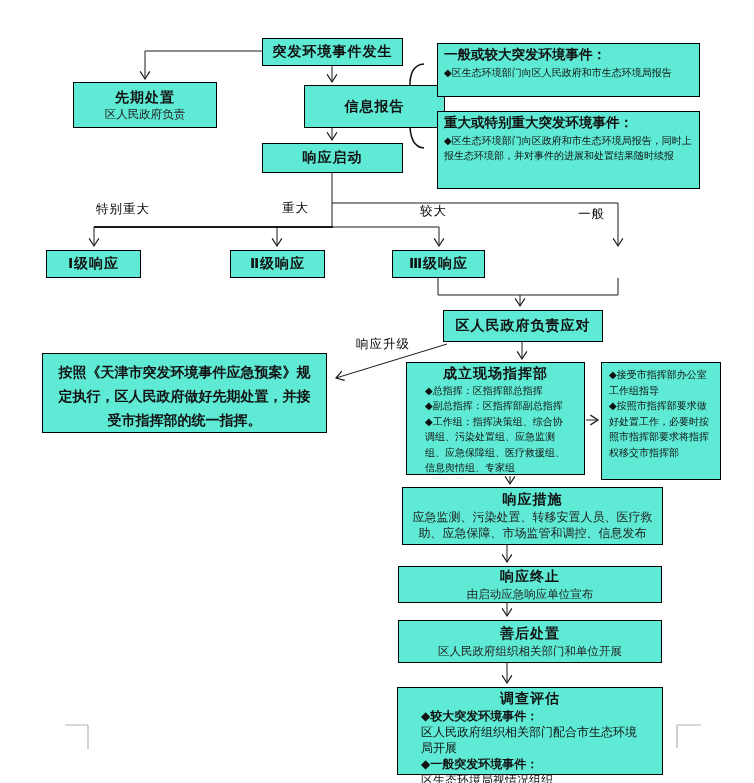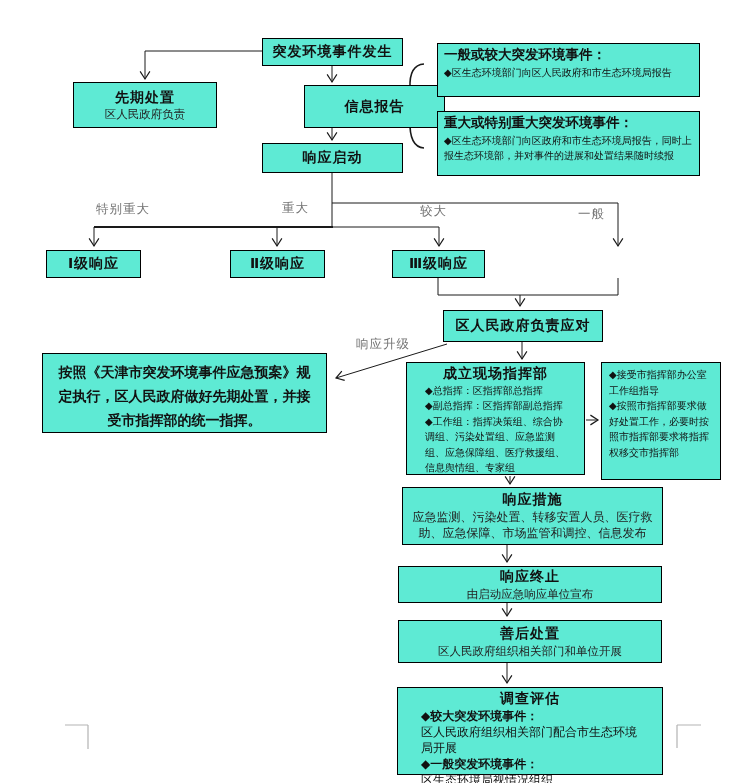--- a/index.html
+++ b/index.html
@@ -12,21 +12,21 @@
     position:absolute;box-sizing:border-box;background:#5eead4;border:1px solid #000;
     z-index:1;display:flex;flex-direction:column;align-items:center;justify-content:center;
     text-align:center;line-height:1.25;
   }
   .box.pad{align-items:flex-start;justify-content:flex-start;text-align:left;padding:3px 6px;}
   .bt{font-weight:bold;font-size:14px;letter-spacing:1px;}
   .bs{font-size:11.5px;color:#222;margin-top:1px;}
   .body12{font-size:10px;line-height:15.5px;color:#111;text-align:left;width:100%;}
   .titleline{width:100%;text-align:left;font-weight:bold;font-size:13.5px;margin-bottom:1px;}
   .ctitle{width:100%;text-align:center;font-weight:bold;font-size:14px;letter-spacing:1px;}
-  .lbl{position:absolute;z-index:1;font-size:12.5px;color:#737373;letter-spacing:1px;background:transparent;}
+  .lbl{position:absolute;z-index:1;font-size:12.5px;color:#000000;letter-spacing:1px;background:transparent;}
   .evline{width:100%;text-align:left;font-size:12px;line-height:16px;}
   .evline.b{font-weight:bold;}
 </style>
 </head>
 <body>
 
 <div id="page">
 
   <svg id="wires" viewBox="0 0 754 783">
     <defs>
@@ -92,21 +92,21 @@
 
   <div class="box" style="left:262px;top:143px;width:141px;height:30px;">
     <span class="bt">响应启动</span>
   </div>
 
   <div class="box pad" style="left:437px;top:43px;width:263px;height:54px;">
     <div class="titleline">一般或较大突发环境事件：</div>
     <div class="body12">◆区生态环境部门向区人民政府和市生态环境局报告</div>
   </div>
 
-  <div class="box pad" style="left:437px;top:111px;width:263px;height:65px;">
+  <div class="box pad" style="left:437px;top:111px;width:263px;height:78px;">
     <div class="titleline">重大或特别重大突发环境事件：</div>
     <div class="body12">◆区生态环境部门向区政府和市生态环境局报告，同时上报生态环境部，并对事件的进展和处置结果随时续报</div>
   </div>
 
   <span class="lbl" style="left:96px;top:201px;">特别重大</span>
   <span class="lbl" style="left:282px;top:200px;">重大</span>
   <span class="lbl" style="left:420px;top:203px;">较大</span>
   <span class="lbl" style="left:578px;top:206px;">一般</span>
 
   <div class="box" style="left:46px;top:250px;width:95px;height:28px;">

